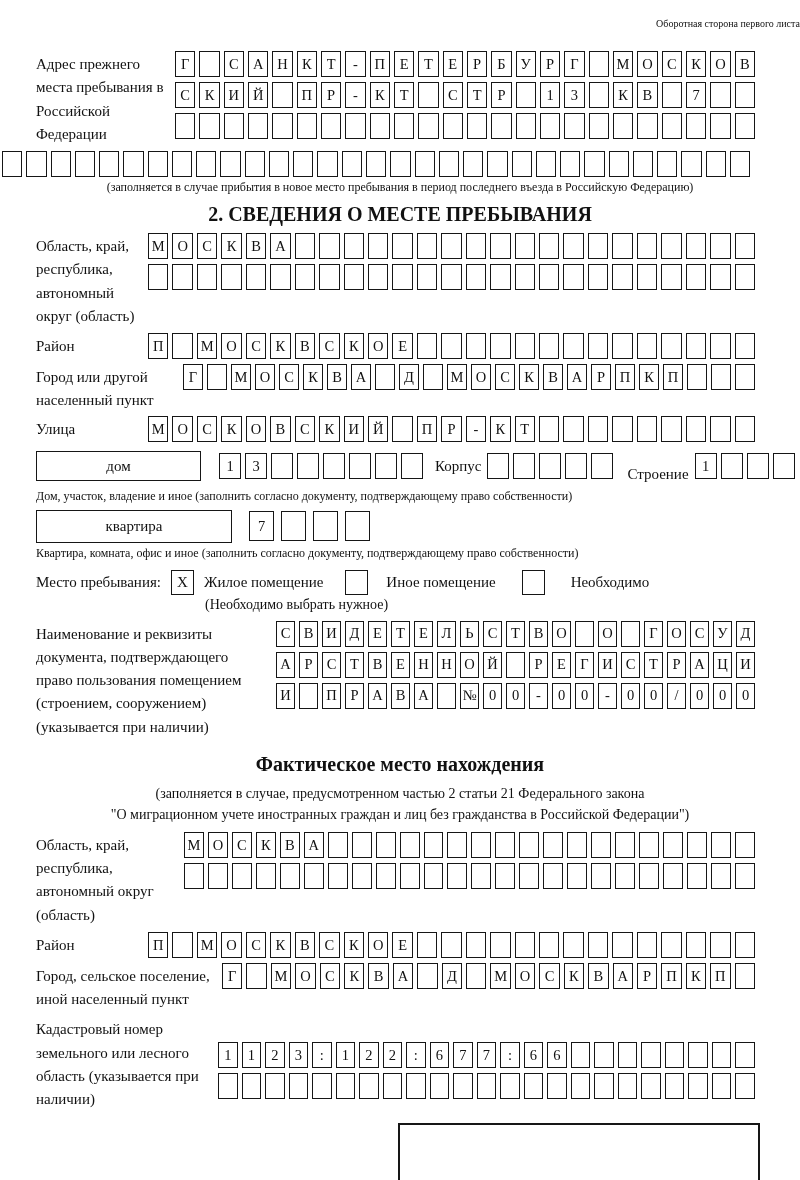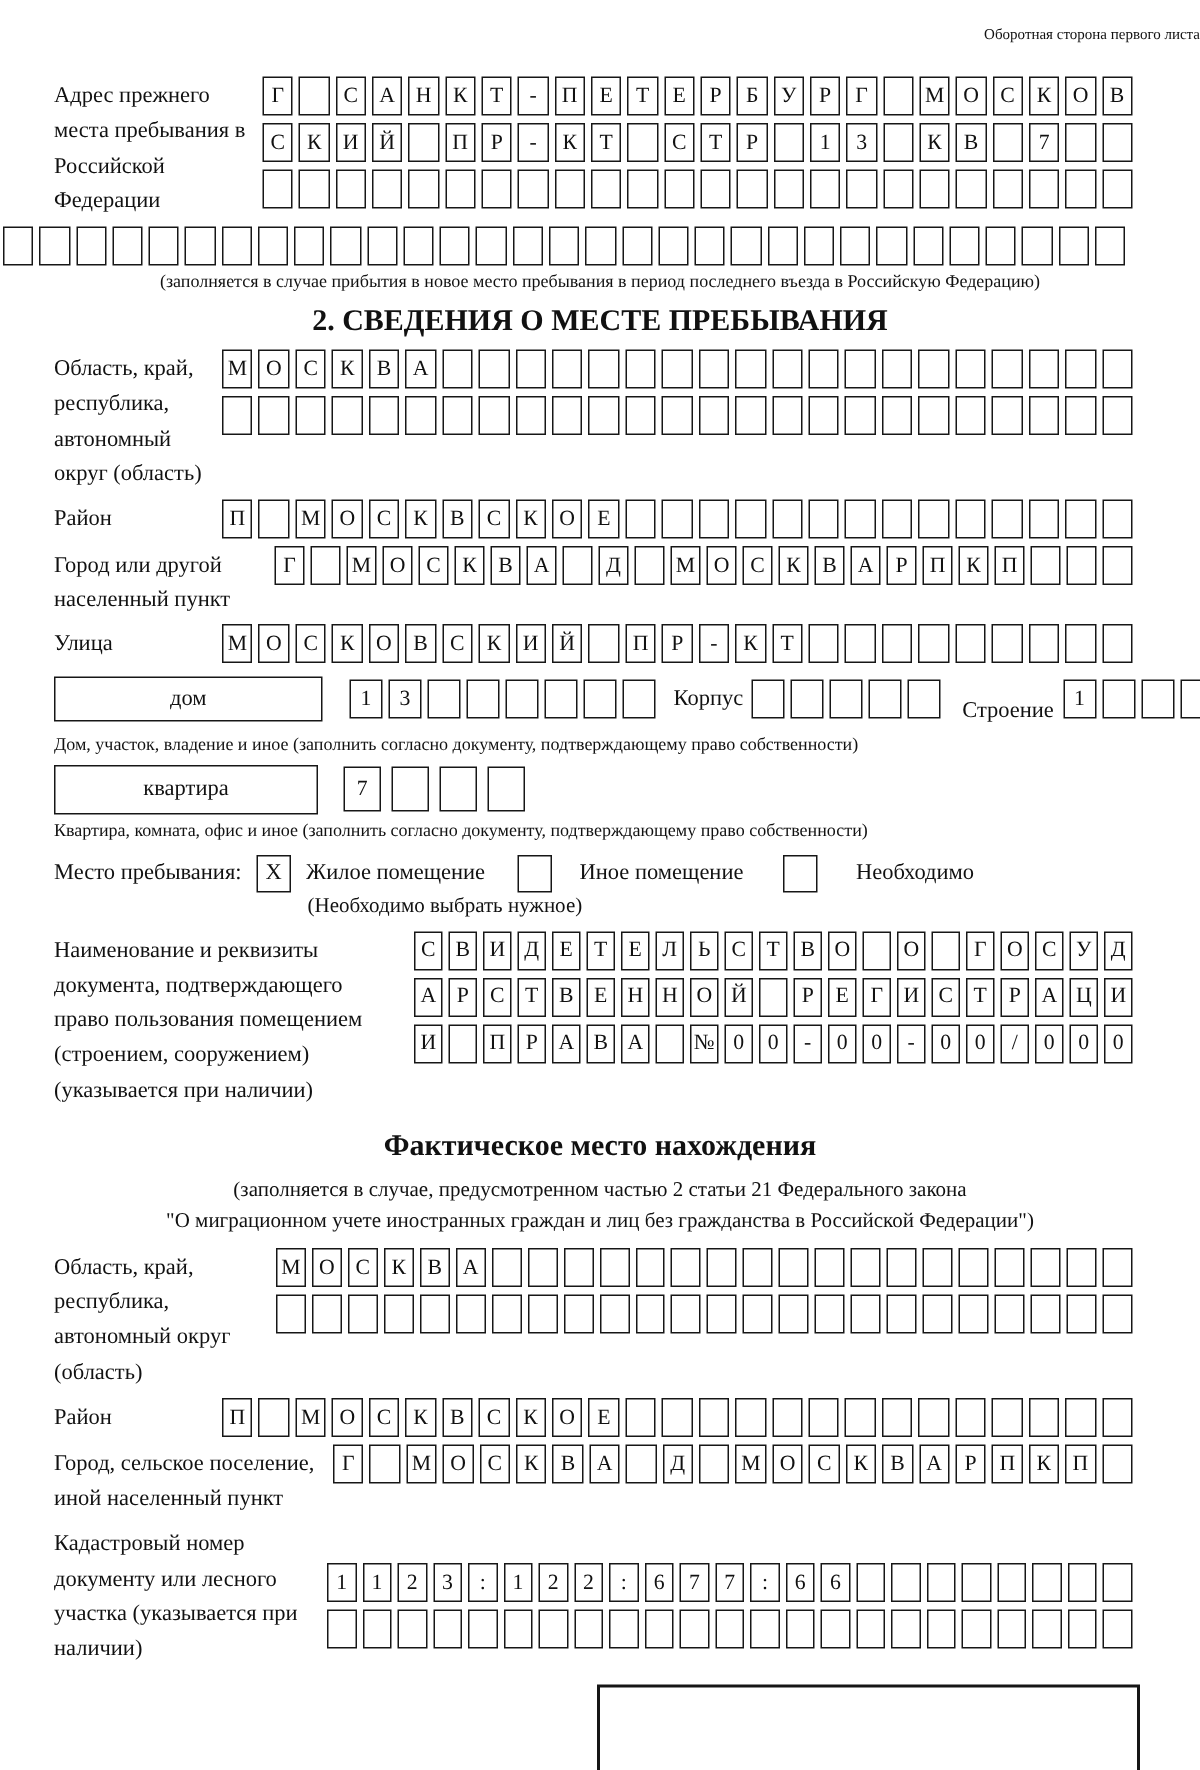--- a/index.html
+++ b/index.html
@@ -333,21 +333,21 @@
         <div class="cell"></div>
         <div class="cell"></div>
         <div class="cell"></div>
         <div class="cell"></div>
         <div class="cell"></div>
         <div class="cell"></div>
       </div>
   </div>
 
   <div class="house-row">
-    <div class="wide-box" style="width:179px; flex:0 0 auto;">дом</div>
+    <div class="wide-box" style="width:165px; flex:0 0 auto;">дом</div>
     <div class="cells fixed" style="margin-left:18px;">
         <div class="cell">1</div>
         <div class="cell">3</div>
         <div class="cell"></div>
         <div class="cell"></div>
         <div class="cell"></div>
         <div class="cell"></div>
         <div class="cell"></div>
         <div class="cell"></div>
       </div>
@@ -363,21 +363,21 @@
     <div class="cells fixed">
         <div class="cell">1</div>
         <div class="cell"></div>
         <div class="cell"></div>
         <div class="cell"></div>
       </div>
   </div>
   <div class="caption left">Дом, участок, владение и иное (заполнить согласно документу, подтверждающему право собственности)</div>
 
   <div class="apt-row">
-    <div class="wide-box" style="width:176px; height:33px; flex:0 0 auto;">квартира</div>
+    <div class="wide-box" style="width:196px; height:33px; flex:0 0 auto;">квартира</div>
     <div class="cells fixed kv" style="margin-left:17px;">
         <div class="cell">7</div>
         <div class="cell"></div>
         <div class="cell"></div>
         <div class="cell"></div>
       </div>
   </div>
   <div class="caption left">Квартира, комната, офис и иное (заполнить согласно документу, подтверждающему право собственности)</div>
 
   <div class="stay-row">
@@ -581,21 +581,21 @@
         <div class="cell">А</div>
         <div class="cell">Р</div>
         <div class="cell">П</div>
         <div class="cell">К</div>
         <div class="cell">П</div>
         <div class="cell"></div>
       </div>
   </div>
 
   <div class="frow">
-    <div class="flabel lbl-tight" style="flex:0 0 182px; padding-right:8px;">Кадастровый номер документу или лесного участка (указывается при наличии)</div>
+    <div class="flabel lbl-tight" style="flex:0 0 182px; padding-right:8px;">Кадастровый номер земельного или лесного область (указывается при наличии)</div>
     <div class="rows" style="gap:5px; padding-top:26px;">
       <div class="cells">
           <div class="cell">1</div>
           <div class="cell">1</div>
           <div class="cell">2</div>
           <div class="cell">3</div>
           <div class="cell">:</div>
           <div class="cell">1</div>
           <div class="cell">2</div>
           <div class="cell">2</div>

